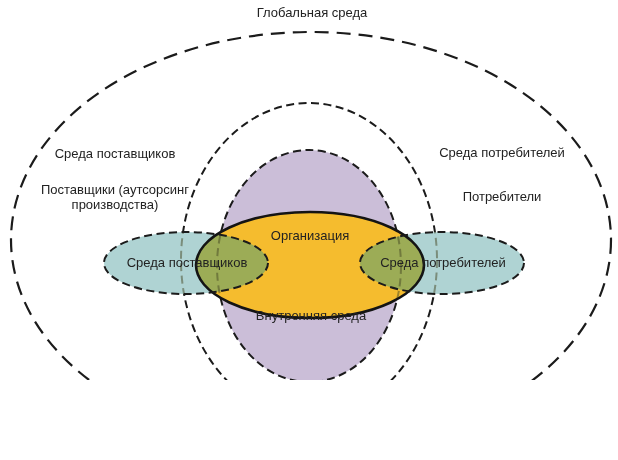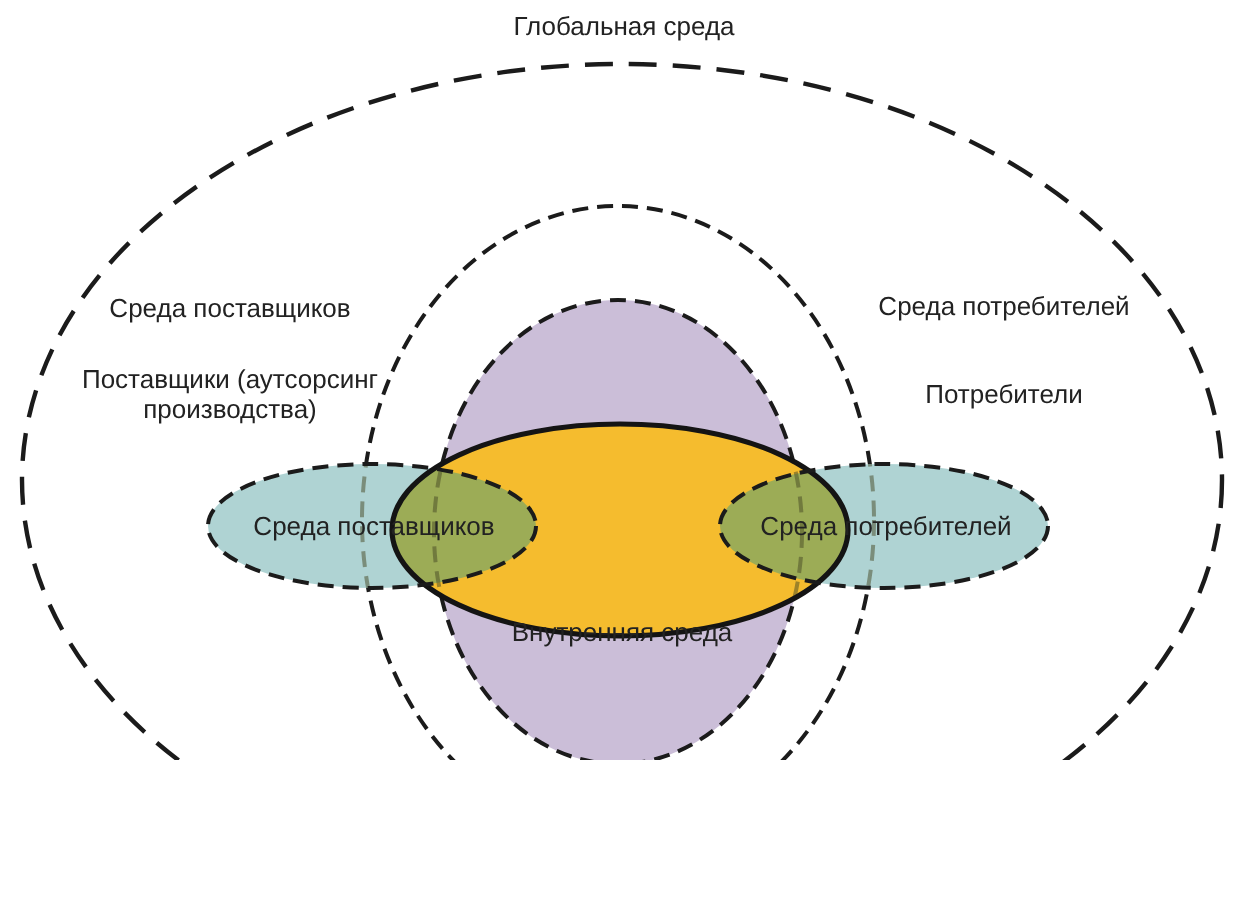--- a/index.html
+++ b/index.html
@@ -82,20 +82,21 @@
   <div class="lbl" style="left:312px; top:13px;">Глобальная среда</div>
 
   <div class="lbl" style="left:115px; top:154px;">Среда поставщиков</div>
 
   <div class="lbl wrap" style="left:115px; top:197px;">Поставщики (аутсорсинг производства)</div>
 
   <div class="lbl" style="left:502px; top:153px;">Среда потребителей</div>
 
   <div class="lbl" style="left:502px; top:197px;">Потребители</div>
 
+  <div class="lbl" style="left:310px; top:236px;">Организация</div>
 
   <div class="lbl" style="left:187px; top:263px;">Среда поставщиков</div>
 
   <div class="lbl" style="left:443px; top:263px;">Среда потребителей</div>
 
   <div class="lbl" style="left:311px; top:316px;">Внутренняя среда</div>
 
 </div>
 
 </body></html>

